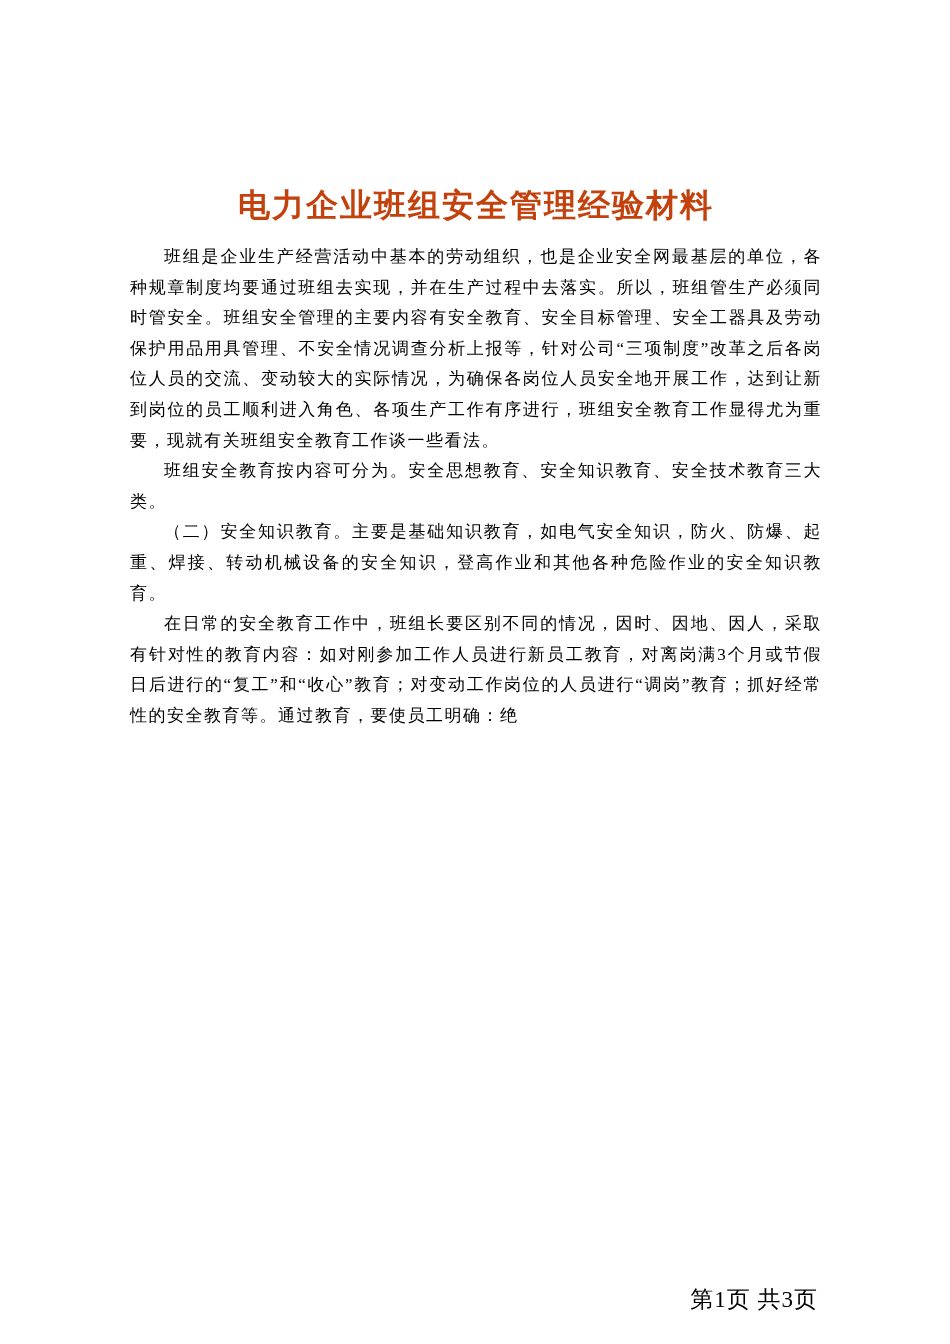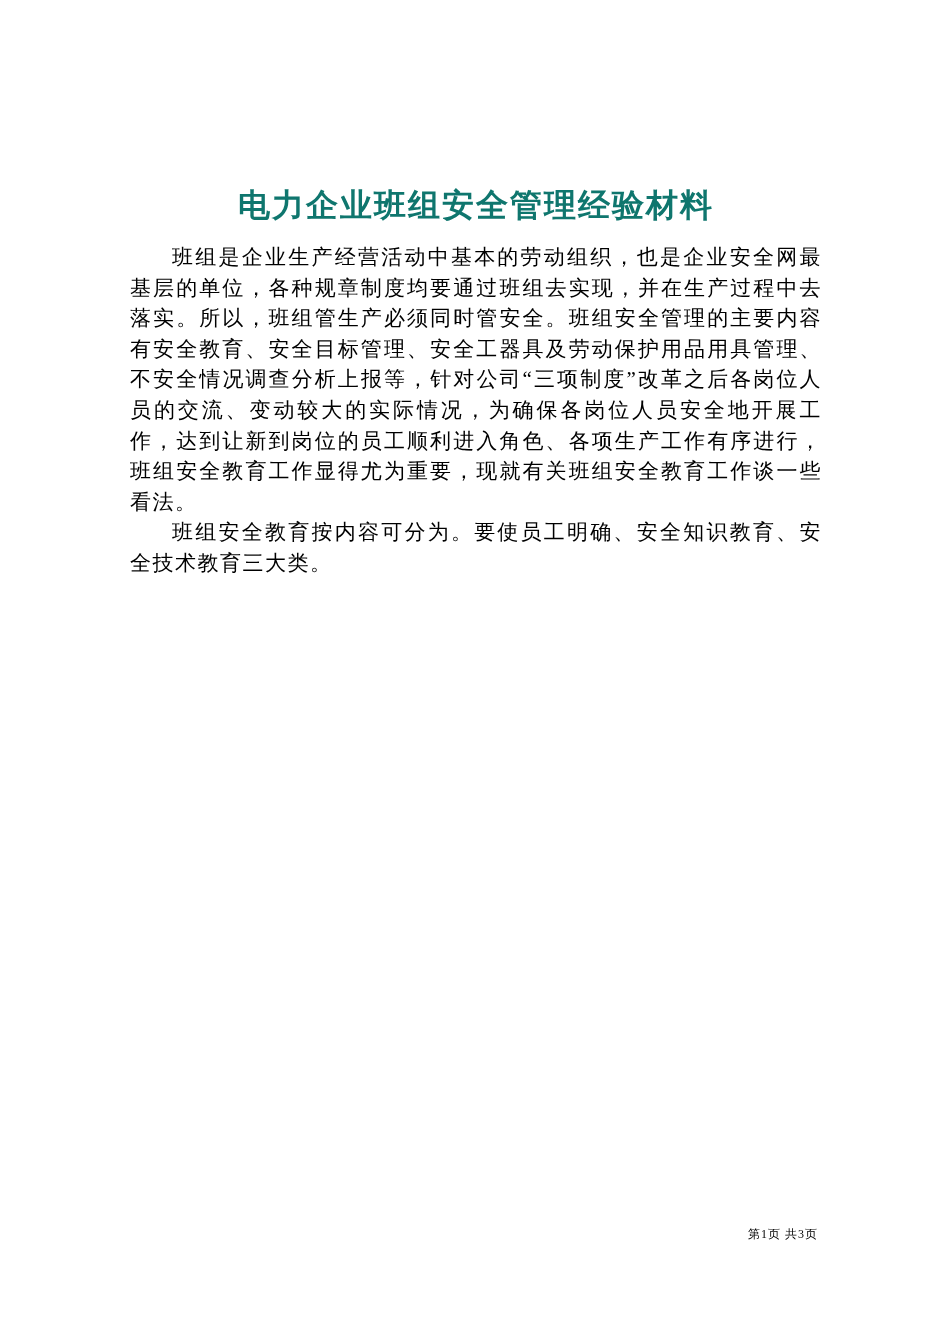--- a/index.html
+++ b/index.html
@@ -23,47 +23,49 @@
     width: 692px;
   }
   .doc-title {
     margin: 0 0 14px 0;
     text-align: center;
     font-family: "Liberation Sans", "DejaVu Sans", sans-serif;
     font-weight: bold;
     font-size: 32px;
     line-height: 46px;
     letter-spacing: 2px;
-    color: #0f766e;
+    color: #c2410c;
   }
   .body-text p {
     margin: 0;
-    font-size: 21px;
+    font-size: 17px;
     line-height: 30.6px;
     text-align: justify;
     text-justify: inter-ideograph;
     text-indent: 2em;
     letter-spacing: 1.5px;
     word-break: break-all;
   }
   .page-footer {
     position: absolute;
-    top: 1226px;
+    top: 1284px;
     right: 132px;
-    font-size: 12px;
+    font-size: 23px;
     letter-spacing: 1px;
     color: #000000;
     font-family: "Liberation Serif", "DejaVu Serif", serif;
   }
 </style>
 </head>
 <body>
 
 <div class="page">
   <div class="content">
     <h1 class="doc-title">电力企业班组安全管理经验材料</h1>
     <div class="body-text">
       <p>班组是企业生产经营活动中基本的劳动组织，也是企业安全网最基层的单位，各种规章制度均要通过班组去实现，并在生产过程中去落实。所以，班组管生产必须同时管安全。班组安全管理的主要内容有安全教育、安全目标管理、安全工器具及劳动保护用品用具管理、不安全情况调查分析上报等，针对公司“三项制度”改革之后各岗位人员的交流、变动较大的实际情况，为确保各岗位人员安全地开展工作，达到让新到岗位的员工顺利进入角色、各项生产工作有序进行，班组安全教育工作显得尤为重要，现就有关班组安全教育工作谈一些看法。</p>
-      <p>班组安全教育按内容可分为。要使员工明确、安全知识教育、安全技术教育三大类。</p>
+      <p>班组安全教育按内容可分为。安全思想教育、安全知识教育、安全技术教育三大类。</p>
+      <p>（二）安全知识教育。主要是基础知识教育，如电气安全知识，防火、防爆、起重、焊接、转动机械设备的安全知识，登高作业和其他各种危险作业的安全知识教育。</p>
+      <p>在日常的安全教育工作中，班组长要区别不同的情况，因时、因地、因人，采取有针对性的教育内容：如对刚参加工作人员进行新员工教育，对离岗满3个月或节假日后进行的“复工”和“收心”教育；对变动工作岗位的人员进行“调岗”教育；抓好经常性的安全教育等。通过教育，要使员工明确：绝</p>
     </div>
   </div>
   <div class="page-footer">第1页  共3页</div>
 </div>
 
 </body></html>

